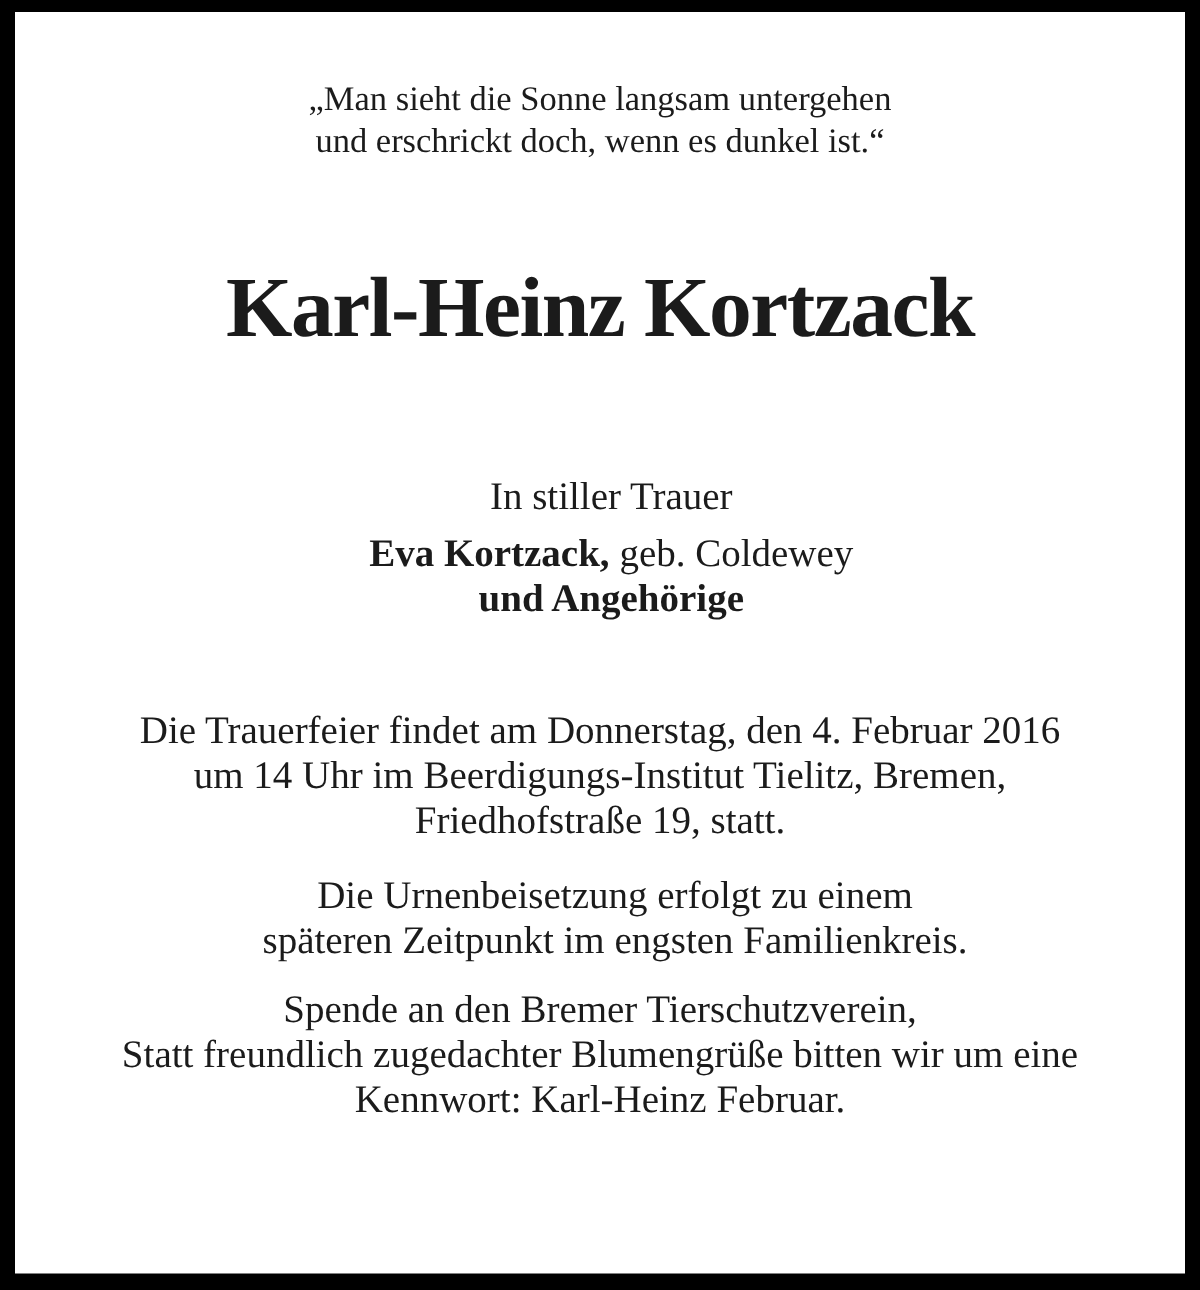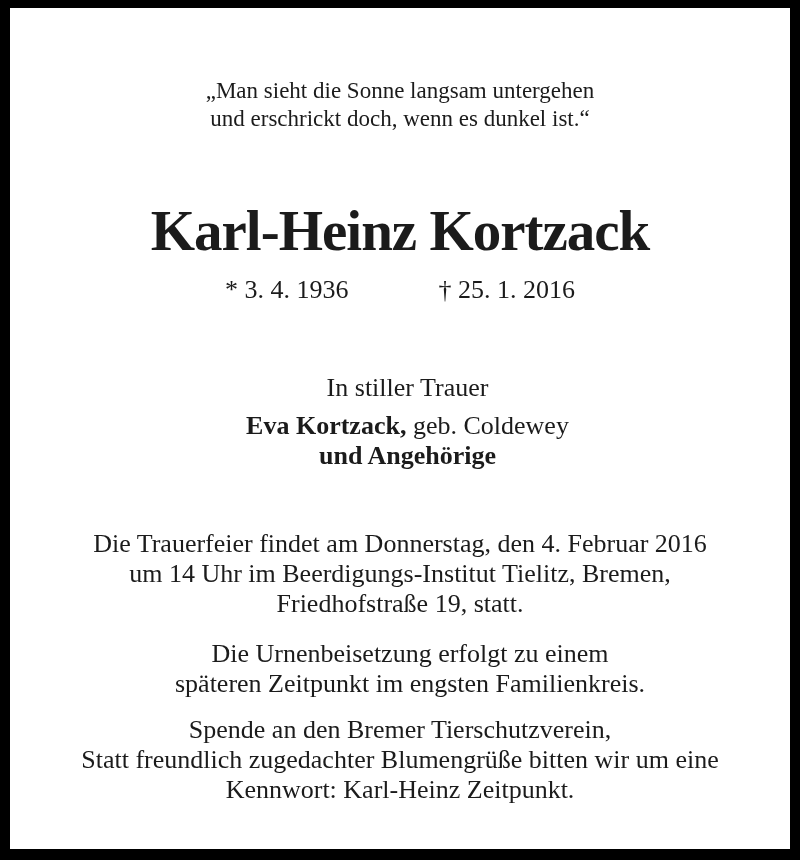--- a/index.html
+++ b/index.html
@@ -16,21 +16,21 @@
     overflow:hidden;
   }
   .card{
     position:absolute;
     top:8px;left:10px;right:10px;bottom:11px;
     background:var(--bg-color);
     color:var(--text-color);
     text-align:center;
   }
   .quote{
-    margin-top:69px;
+    margin-top:44px;
     font-size:23px;
     line-height:28px;
   }
   .name{
     margin-top:56px;
     font-size:57px;
     line-height:84px;
     font-weight:bold;
     letter-spacing:-1px;
     white-space:nowrap;
@@ -67,24 +67,20 @@
 
 <div class="card">
 
   <div class="quote">
     <div>„Man sieht die Sonne langsam untergehen</div>
     <div>und erschrickt doch, wenn es dunkel ist.“</div>
   </div>
 
   <h1 class="name">Karl-Heinz Kortzack</h1>
 
-  <div class="dates">
-    <span>* 3. 4. 1936</span>
-    <span>† 25. 1. 2016</span>
-  </div>
 
   <div class="mourning">
     <div>In stiller Trauer</div>
     <div class="mourner-line">
       <span class="bold">Eva Kortzack,</span>
       <span>geb. Coldewey</span>
     </div>
     <div class="bold">und Angehörige</div>
   </div>
 
@@ -95,16 +91,16 @@
   </div>
 
   <div class="para burial">
     <div>Die Urnenbeisetzung erfolgt zu einem</div>
     <div>späteren Zeitpunkt im engsten Familienkreis.</div>
   </div>
 
   <div class="para donation">
     <div>Spende an den Bremer Tierschutzverein,</div>
     <div>Statt freundlich zugedachter Blumengrüße bitten wir um eine</div>
-    <div>Kennwort: Karl-Heinz Zeitpunkt.</div>
+    <div>Kennwort: Karl-Heinz Februar.</div>
   </div>
 
 </div>
 
 </body></html>

